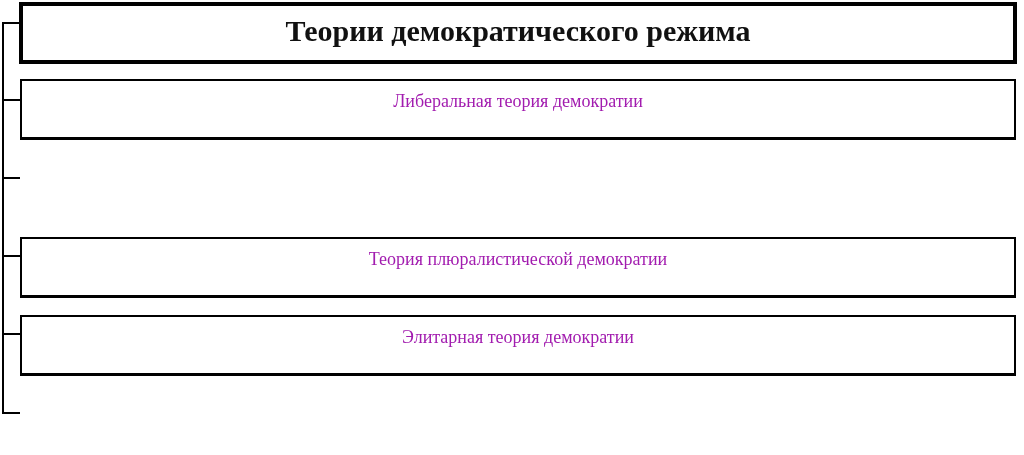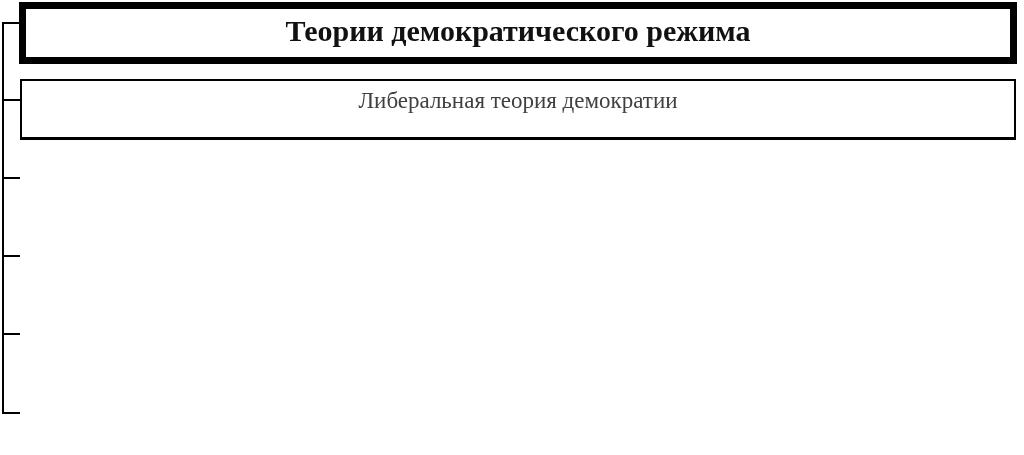--- a/index.html
+++ b/index.html
@@ -45,35 +45,35 @@
     display: flex;
     align-items: center;
     justify-content: center;
     text-align: center;
   }
   .header-box {
     left: 19px;
     top: 2px;
     width: 998px;
     height: 62px;
-    border: 7px solid #000000;
+    border: 4px solid #000000;
     padding-bottom: 4px;
     font-weight: bold;
     font-size: 30px;
     color: #111111;
   }
   .item-box {
     left: 20px;
     width: 996px;
     height: 61px;
     border: 2px solid #000000;
     border-bottom-width: 3px;
     padding-bottom: 16px;
-    font-size: 23px;
-    color: #404040;
+    font-size: 18px;
+    color: #a21caf;
   }
   .item-0 { top: 79px;  }
   .item-1 { top: 156px; }
   .item-2 { top: 237px; }
   .item-3 { top: 315px; }
   .item-4 { top: 394px; }
 </style>
 </head>
 <body>
 
@@ -89,16 +89,22 @@
 
   <div class="box header-box">
     <span>Теории демократического режима</span>
   </div>
 
   <div class="box item-box item-0">
     <span>Либеральная теория демократии</span>
   </div>
 
 
+  <div class="box item-box item-2">
+    <span>Теория плюралистической демократии</span>
+  </div>
 
+  <div class="box item-box item-3">
+    <span>Элитарная теория демократии</span>
+  </div>
 
 
 </div>
 
 </body></html>

